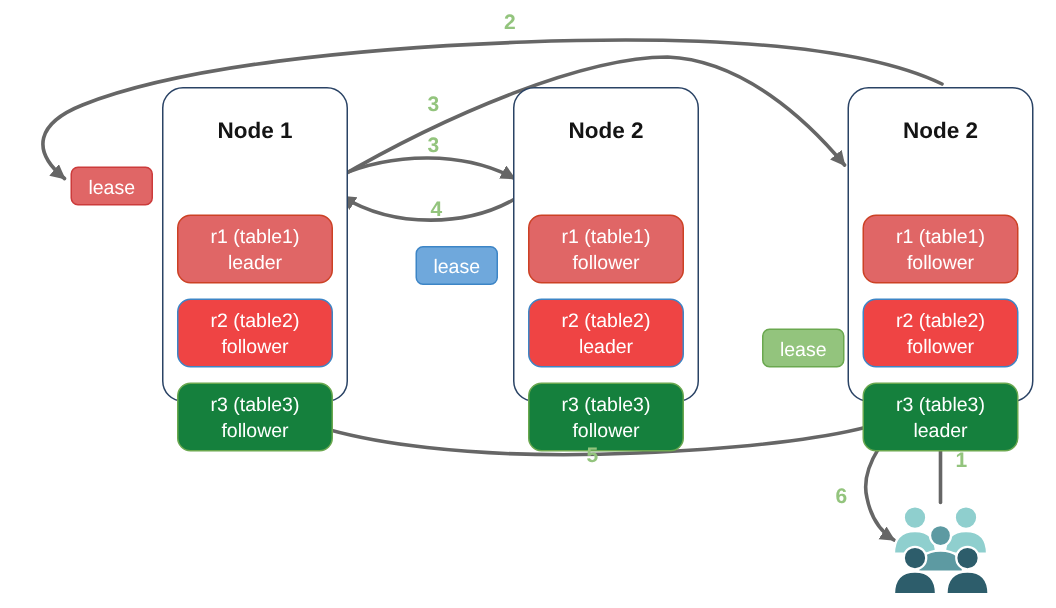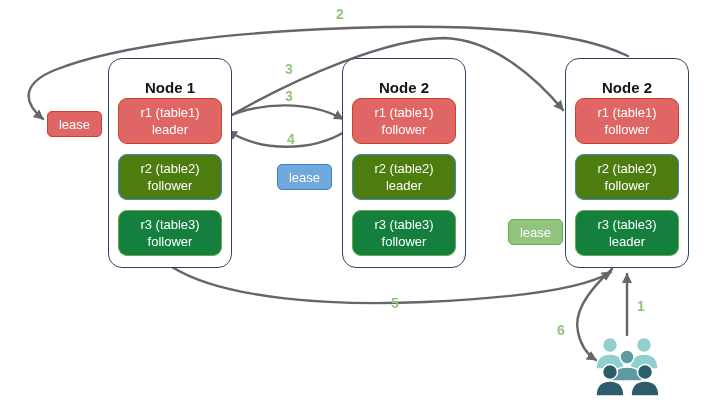--- a/index.html
+++ b/index.html
@@ -12,24 +12,24 @@
     position:absolute;top:58px;width:124px;height:210px;box-sizing:border-box;
     background:#ffffff;border:1.6px solid #2a4365;border-radius:14px;z-index:2;
   }
   .n1{left:108px}.n2{left:342px}.n3{left:565px}
   .node-title{
     margin-top:20px;text-align:center;font-size:15px;font-weight:700;color:#141414;
   }
   .replica{
     position:absolute;left:9px;width:104px;height:46px;box-sizing:border-box;
     border-radius:9px;color:#ffffff;font-size:13px;line-height:17px;text-align:center;
-    display:flex;flex-direction:column;justify-content:center;
+    display:flex;flex-direction:column;justify-content:center;margin-top:45px;
   }
   .replica.red{background:#e06666;border:1.6px solid #cc4125;}
-  .replica.blue{background:#4d7c0f;border:1.6px solid #3d85c6;text-align:center;}
+  .replica.blue{background:#ef4444;border:1.6px solid #3d85c6;text-align:center;}
   .replica.green{background:#15803d;border:1.6px solid #6aa84f;}
   .pos1{top:39px}.pos2{top:95px}.pos3{top:151px}
   .lease{
     position:absolute;width:55px;height:26px;box-sizing:border-box;border-radius:5px;
     color:#ffffff;font-size:13px;display:flex;align-items:center;justify-content:center;z-index:3;
   }
   .lease.red{left:47px;top:111px;background:#e06666;border:1.5px solid #cc3b3b;}
   .lease.blue{left:277px;top:164px;background:#6fa8dc;border:1.5px solid #3d85c6;}
   .lease.green{left:508px;top:219px;background:#93c47d;border:1.5px solid #6aa84f;}
   .step{

